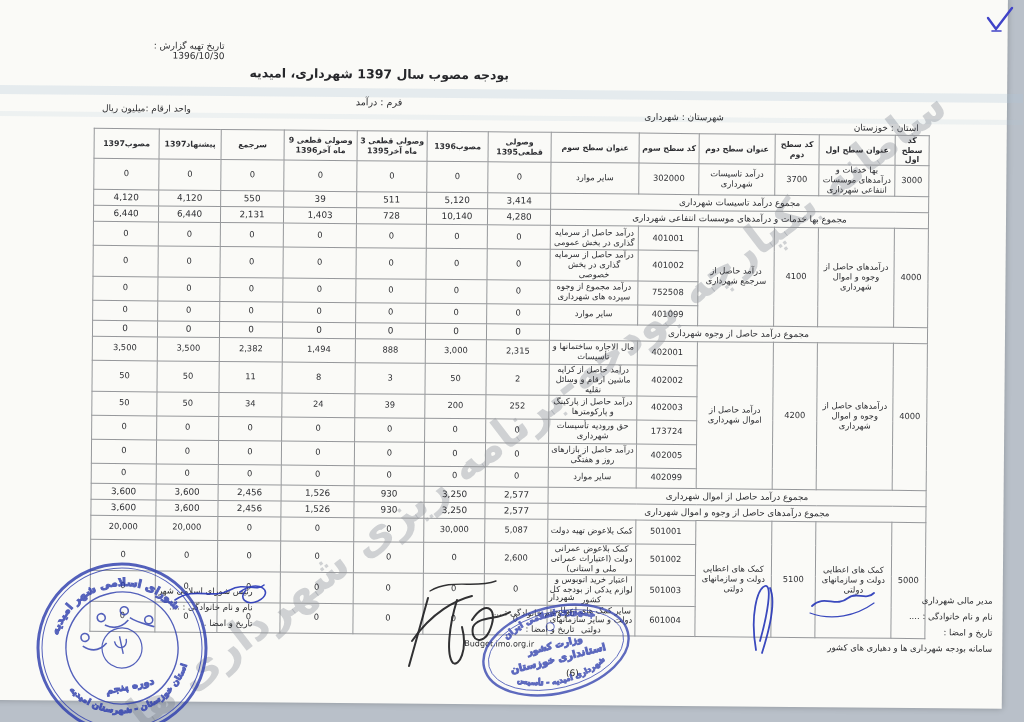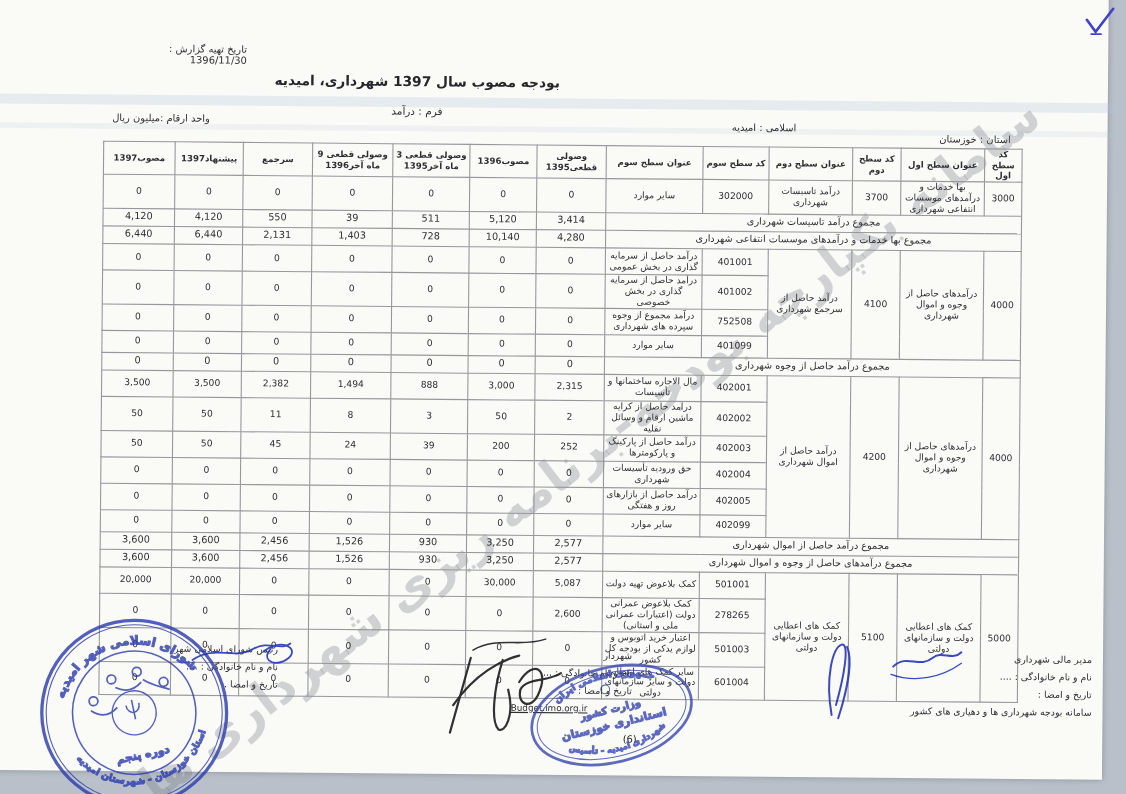--- a/index.html
+++ b/index.html
@@ -20,42 +20,42 @@
   table.budget th,table.budget td{border:1px solid #96989b;text-align:center;vertical-align:middle;padding:0 2px;color:#2e2f33;overflow:hidden;}
   table.budget th{font-size:7.8px;font-weight:bold;line-height:1.25;}
   table.budget td{font-size:8.3px;line-height:1.2;}
   tr.sum td{font-size:8.8px;}
   td.faint{color:#a2a6a8;}
   .sig-block{position:absolute;direction:rtl;font-size:8.5px;color:#2c2d30;}
   .sig-block div{margin-bottom:6px;white-space:nowrap;}
   .sig-right{left:858px;top:588px;width:140px;text-align:right;}
   .sig-mid{left:470px;top:588px;width:110px;}
   .sig-left{left:143px;top:585px;width:115px;text-align:right;}
-  .site-url{direction:ltr;font-size:8px;text-decoration:underline;}
+  .site-url{direction:ltr;font-size:8px;}
   .page-number{position:absolute;left:572px;top:664px;font-size:9px;color:#222;}
   svg.overlay{position:absolute;left:0;top:0;width:1024px;height:722px;pointer-events:none;}
   .stamp-text{fill:#2f3fae;font-family:"DejaVu Sans",sans-serif;font-weight:bold;}
 </style>
 </head>
 <body>
 
 <div class="page">
   <div class="content">
     <div class="band band1"></div>
     <div class="band band2"></div>
 
     <div class="report-date">
       <span>تاریخ تهیه گزارش :</span>
-      <span>1396/11/30</span>
+      <span>1396/10/30</span>
     </div>
 
     <div class="doc-title">بودجه مصوب سال 1397 شهرداری، امیدیه</div>
     <div class="form-label">فرم : درآمد</div>
     <div class="province">استان : خوزستان</div>
-    <div class="county">اسلامی : امیدیه</div>
+    <div class="county">شهرستان : شهرداری</div>
     <div class="unit">واحد ارقام :میلیون ریال</div>
 
     <div class="watermark">سامانه یکپارچه بودجه-برنامه ریزی شهرداری ها و دهیاری ها</div>
 
     <table class="budget" id="budget-table">
       <colgroup>
         <col style="width:34px">
           <col style="width:76px">
           <col style="width:44px">
           <col style="width:76px">
@@ -204,26 +204,26 @@
             <td>50</td>
             <td>50</td>
           </tr>
           <tr style="height: 24px;">
             <td>402003</td>
             <td>درآمد حاصل از پارکینگ و پارکومترها</td>
             <td>252</td>
             <td>200</td>
             <td>39</td>
             <td>24</td>
-            <td>45</td>
+            <td>34</td>
             <td>50</td>
             <td>50</td>
           </tr>
           <tr style="height: 24px;">
-            <td>402004</td>
+            <td>173724</td>
             <td>حق ورودیه تأسیسات شهرداری</td>
             <td>0</td>
             <td>0</td>
             <td>0</td>
             <td>0</td>
             <td>0</td>
             <td>0</td>
             <td>0</td>
           </tr>
           <tr style="height: 24px;">
@@ -277,21 +277,21 @@
             <td>کمک بلاعوض تهیه دولت</td>
             <td>5,087</td>
             <td>30,000</td>
             <td>0</td>
             <td>0</td>
             <td>0</td>
             <td>20,000</td>
             <td>20,000</td>
           </tr>
           <tr style="height: 27px;">
-            <td>278265</td>
+            <td>501002</td>
             <td>کمک بلاعوض عمرانی دولت (اعتبارات عمرانی ملی و استانی)</td>
             <td>2,600</td>
             <td>0</td>
             <td>0</td>
             <td>0</td>
             <td>0</td>
             <td>0</td>
             <td>0</td>
           </tr>
           <tr style="height: 27px;">

